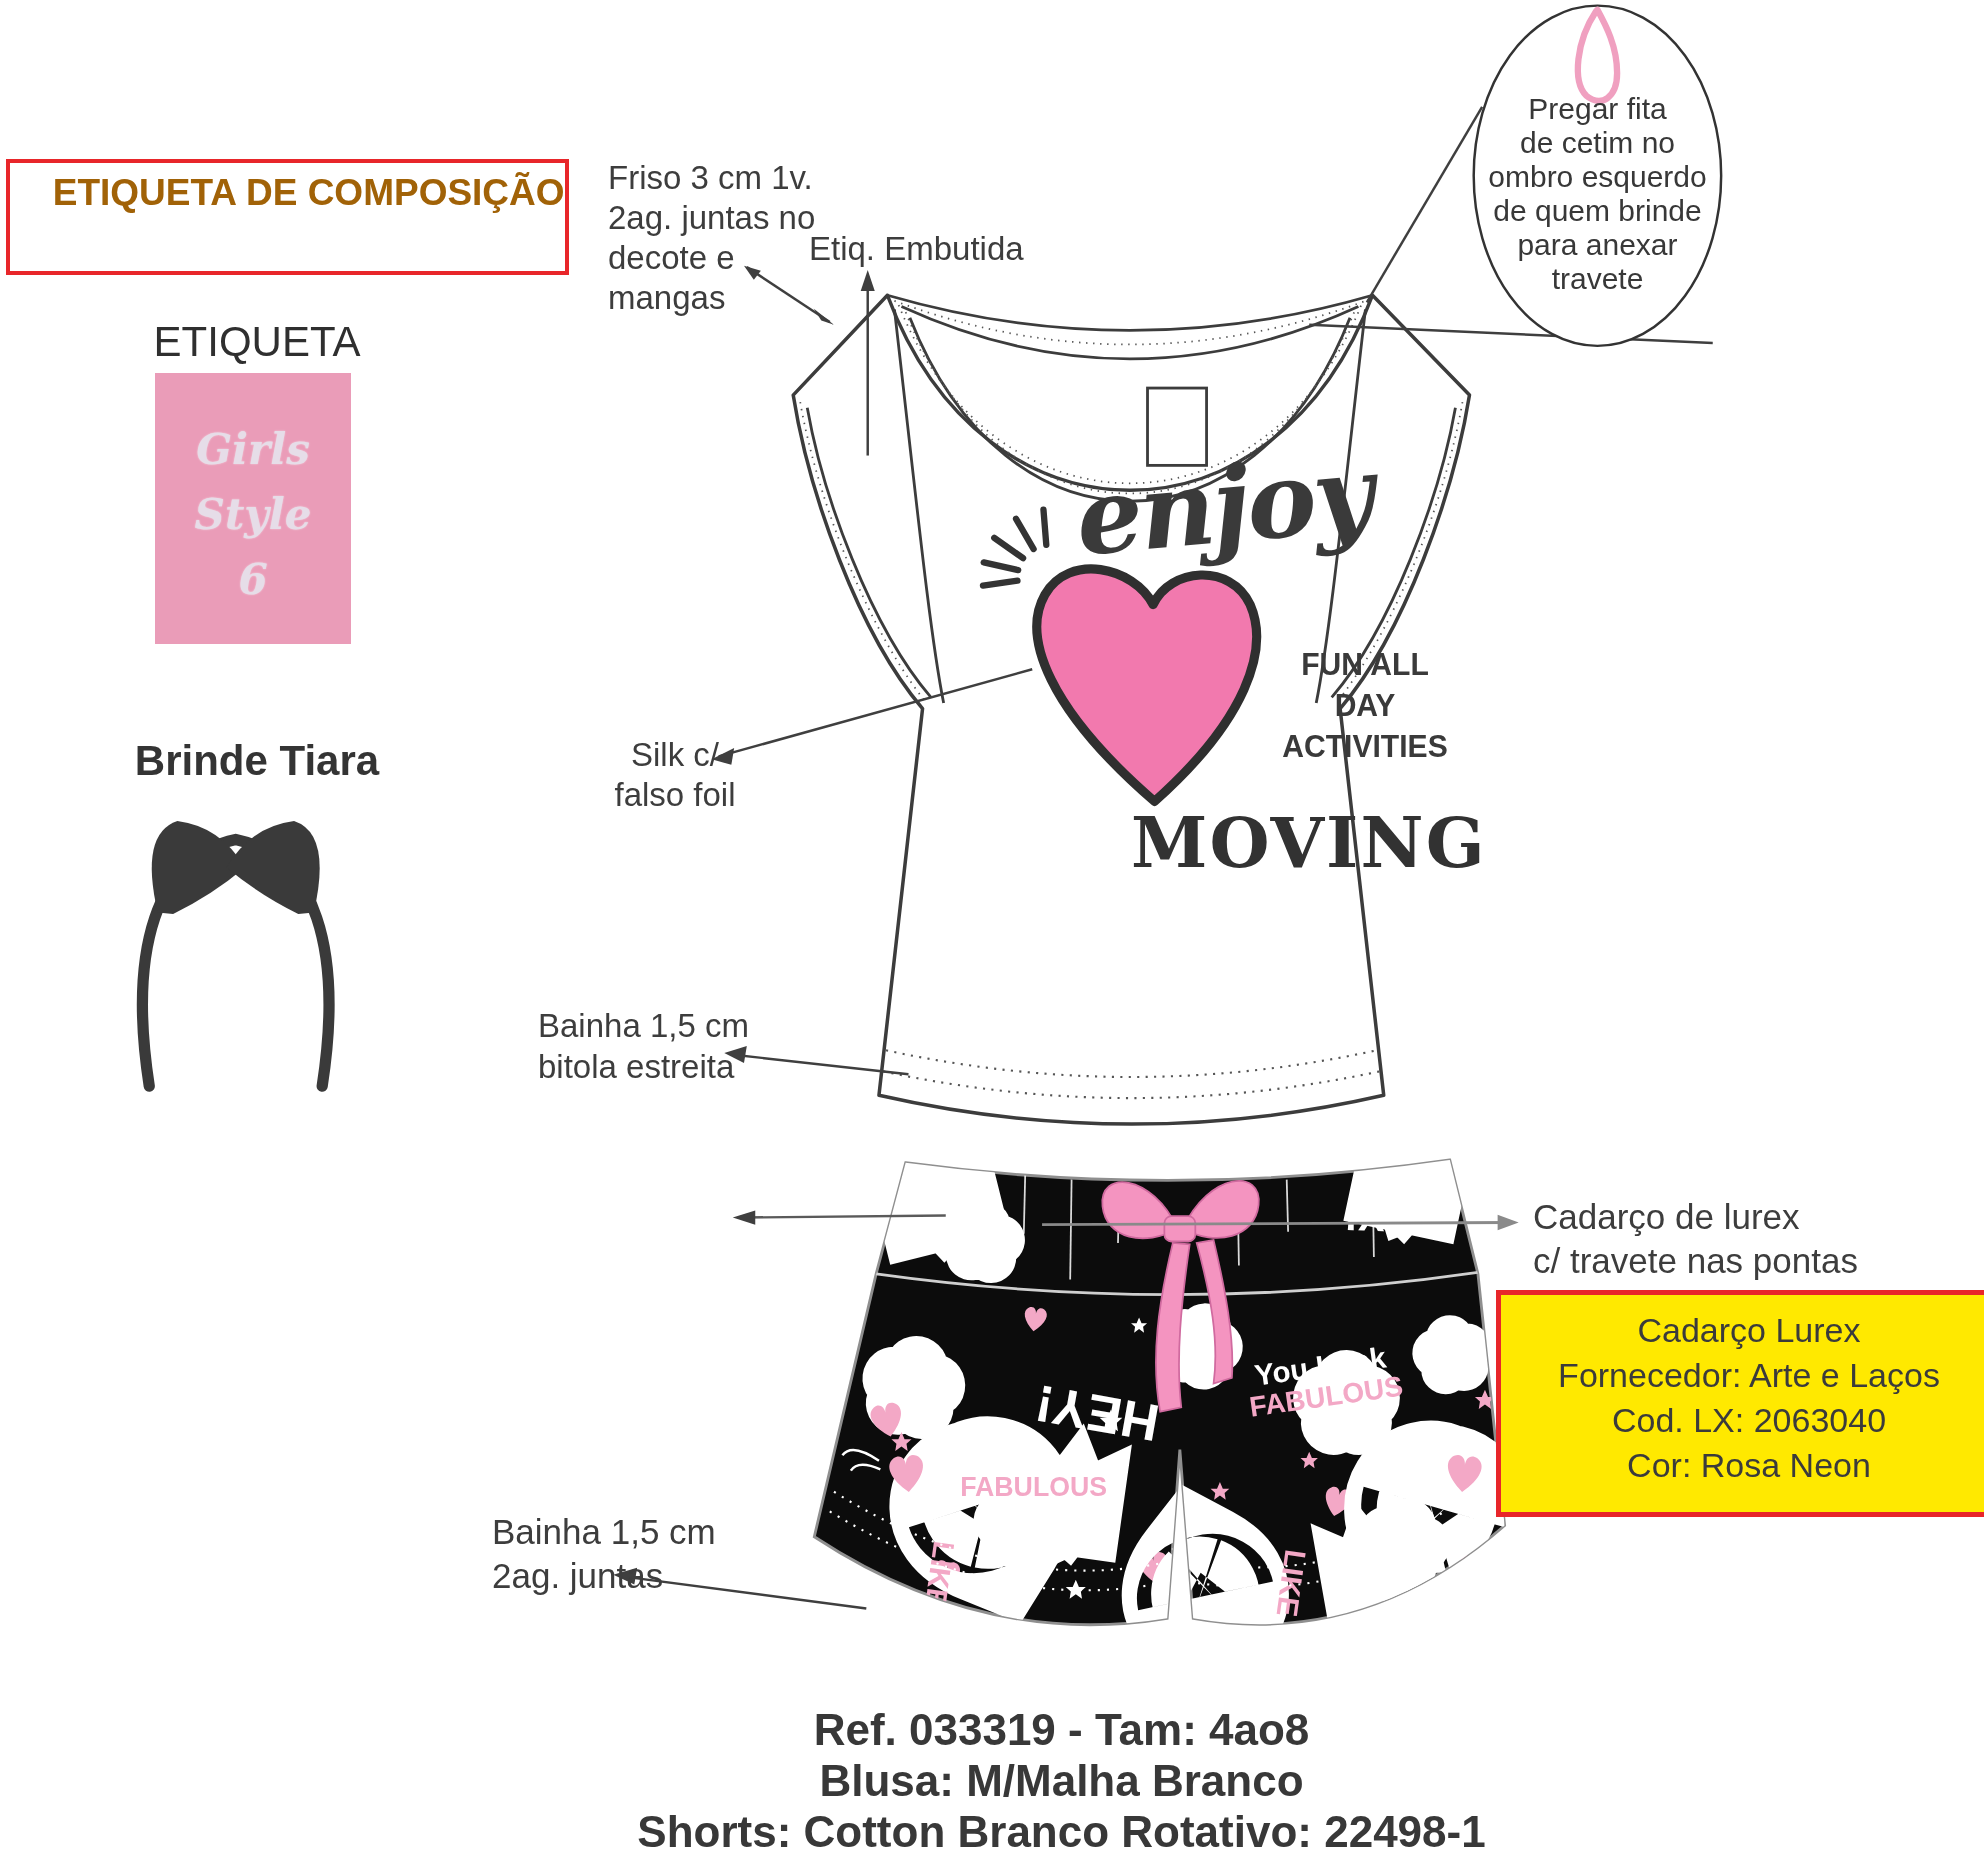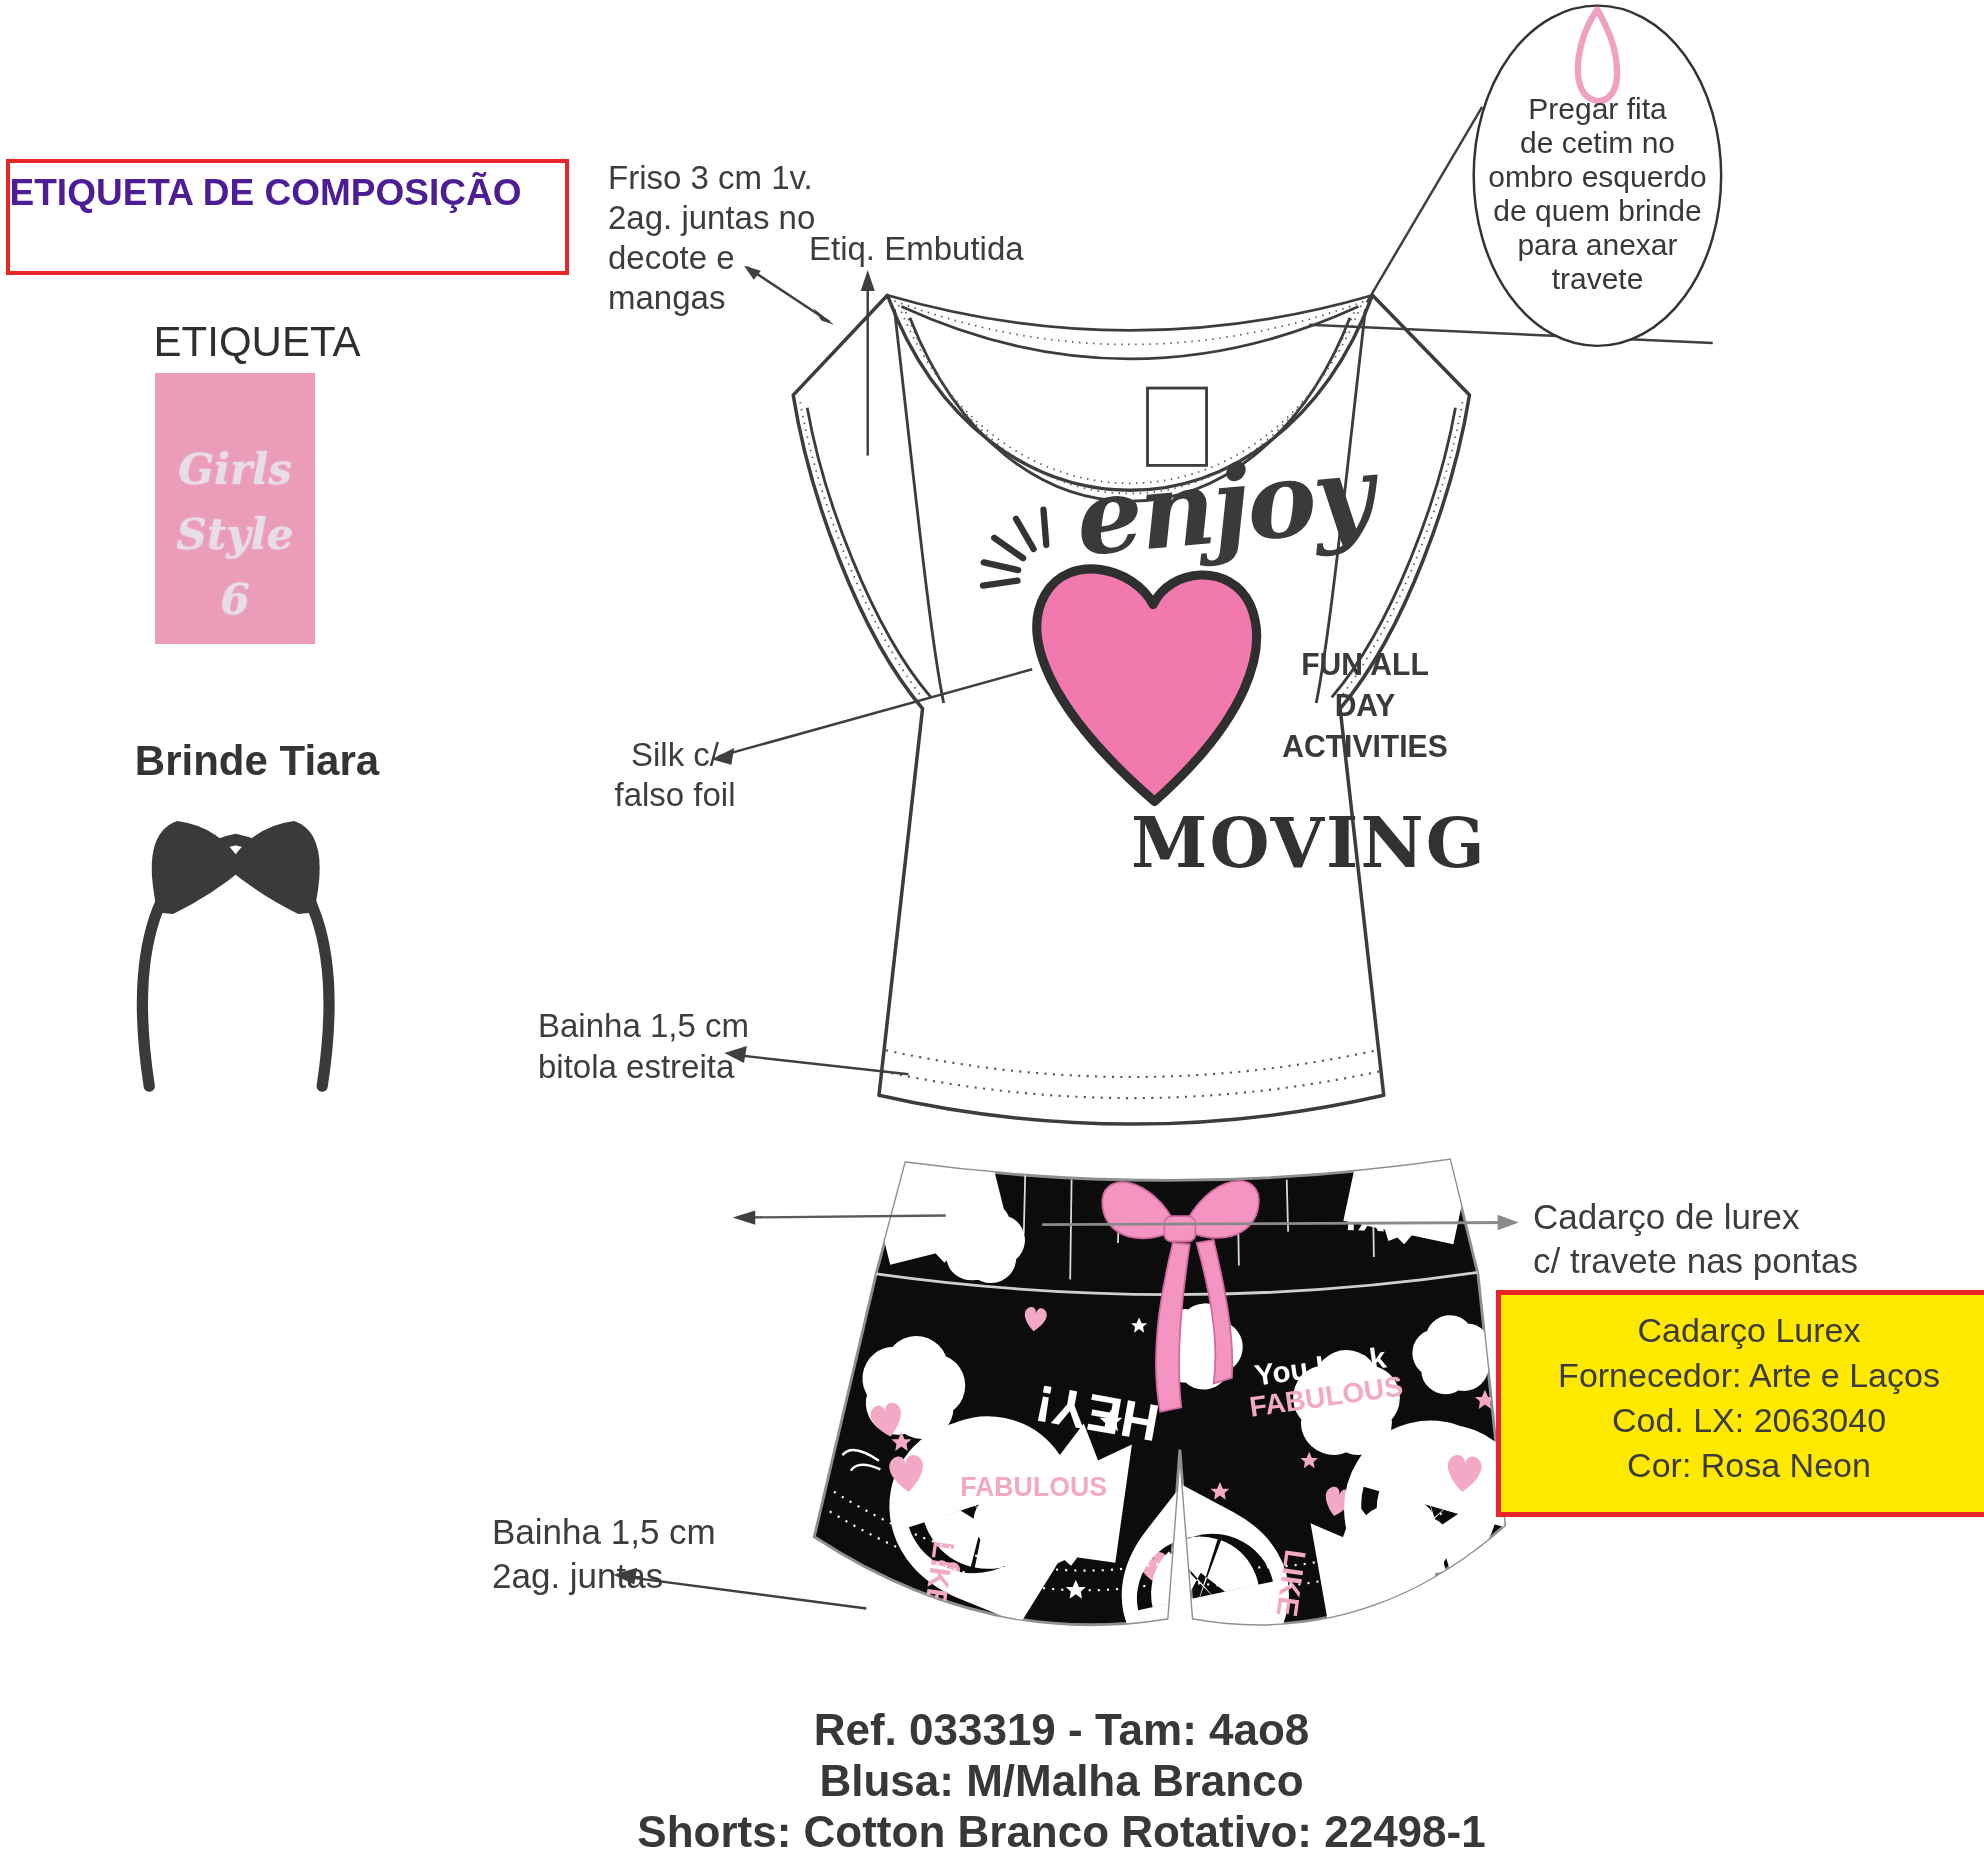--- a/index.html
+++ b/index.html
@@ -5,28 +5,28 @@
   html,body{margin:0;padding:0;background:#ffffff;}
   #canvas{
     position:relative;width:1985px;height:1851px;background:#ffffff;overflow:hidden;
     font-family:"Liberation Sans", sans-serif;color:#3d3d3d;
   }
   .abs{position:absolute;}
   svg{position:absolute;left:0;top:0;}
   .note{color:#3d3d3d;line-height:1.22;}
   .composition-box{
     left:5.6px;top:159px;width:555px;height:100px;
-    border:4.9px solid #e8262a;color:#4c1d95;font-weight:bold;font-size:37px;line-height:44px;
-    text-align:left;padding-top:8.4px;
+    border:4.9px solid #e8262a;color:#a16207;font-weight:bold;font-size:37px;line-height:44px;
+    text-align:right;padding-top:8.4px;
   }
   .etiqueta-title{left:148px;top:318px;width:218px;text-align:center;font-size:42px;color:#2f2f2f;}
   .swatch{
-    left:155px;top:373px;width:160px;height:271px;background:#ea9cb8;
+    left:155px;top:373px;width:196px;height:271px;background:#ea9cb8;
     text-align:center;font-family:"DejaVu Serif", serif;font-style:italic;font-weight:bold;
-    color:#e6dde8;font-size:42px;line-height:65px;padding-top:64px;box-sizing:border-box;
+    color:#e6dde8;font-size:42px;line-height:65px;padding-top:44px;box-sizing:border-box;
     text-shadow:0 0 2.1px rgba(255,255,255,.55);
   }
   .gift-title{left:81px;top:737px;width:352px;text-align:center;font-size:42px;font-weight:bold;color:#343434;}
   .friso{left:608px;top:158px;width:253px;font-size:33px;line-height:40px;}
   .etiq{left:809px;top:229px;width:253px;font-size:33px;}
   .balloon-text{left:1471px;top:69px;width:253px;text-align:center;font-size:30px;line-height:34px;color:#383838;margin-top:23px;}
   .silk{left:601px;top:735px;width:148px;text-align:center;font-size:33px;line-height:40px;}
   .hem-shirt{left:538px;top:1005px;width:232px;font-size:33px;line-height:41px;}
   .elastic{left:529px;top:1160px;width:239px;font-size:35px;line-height:44px;}
   .drawcord{left:1533px;top:1195px;width:450px;font-size:35px;line-height:44px;}

